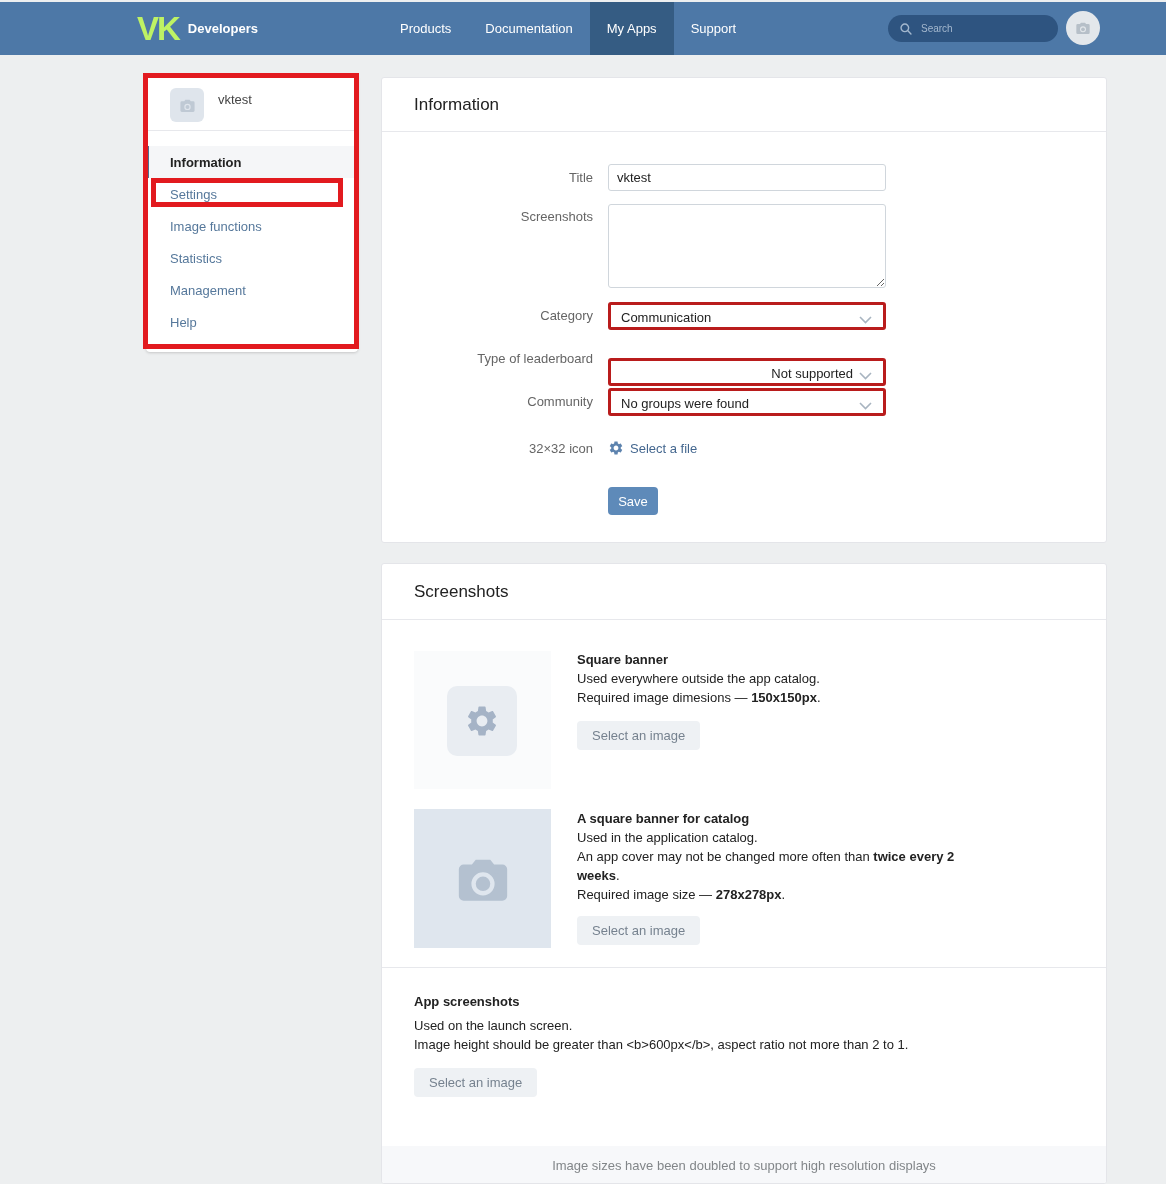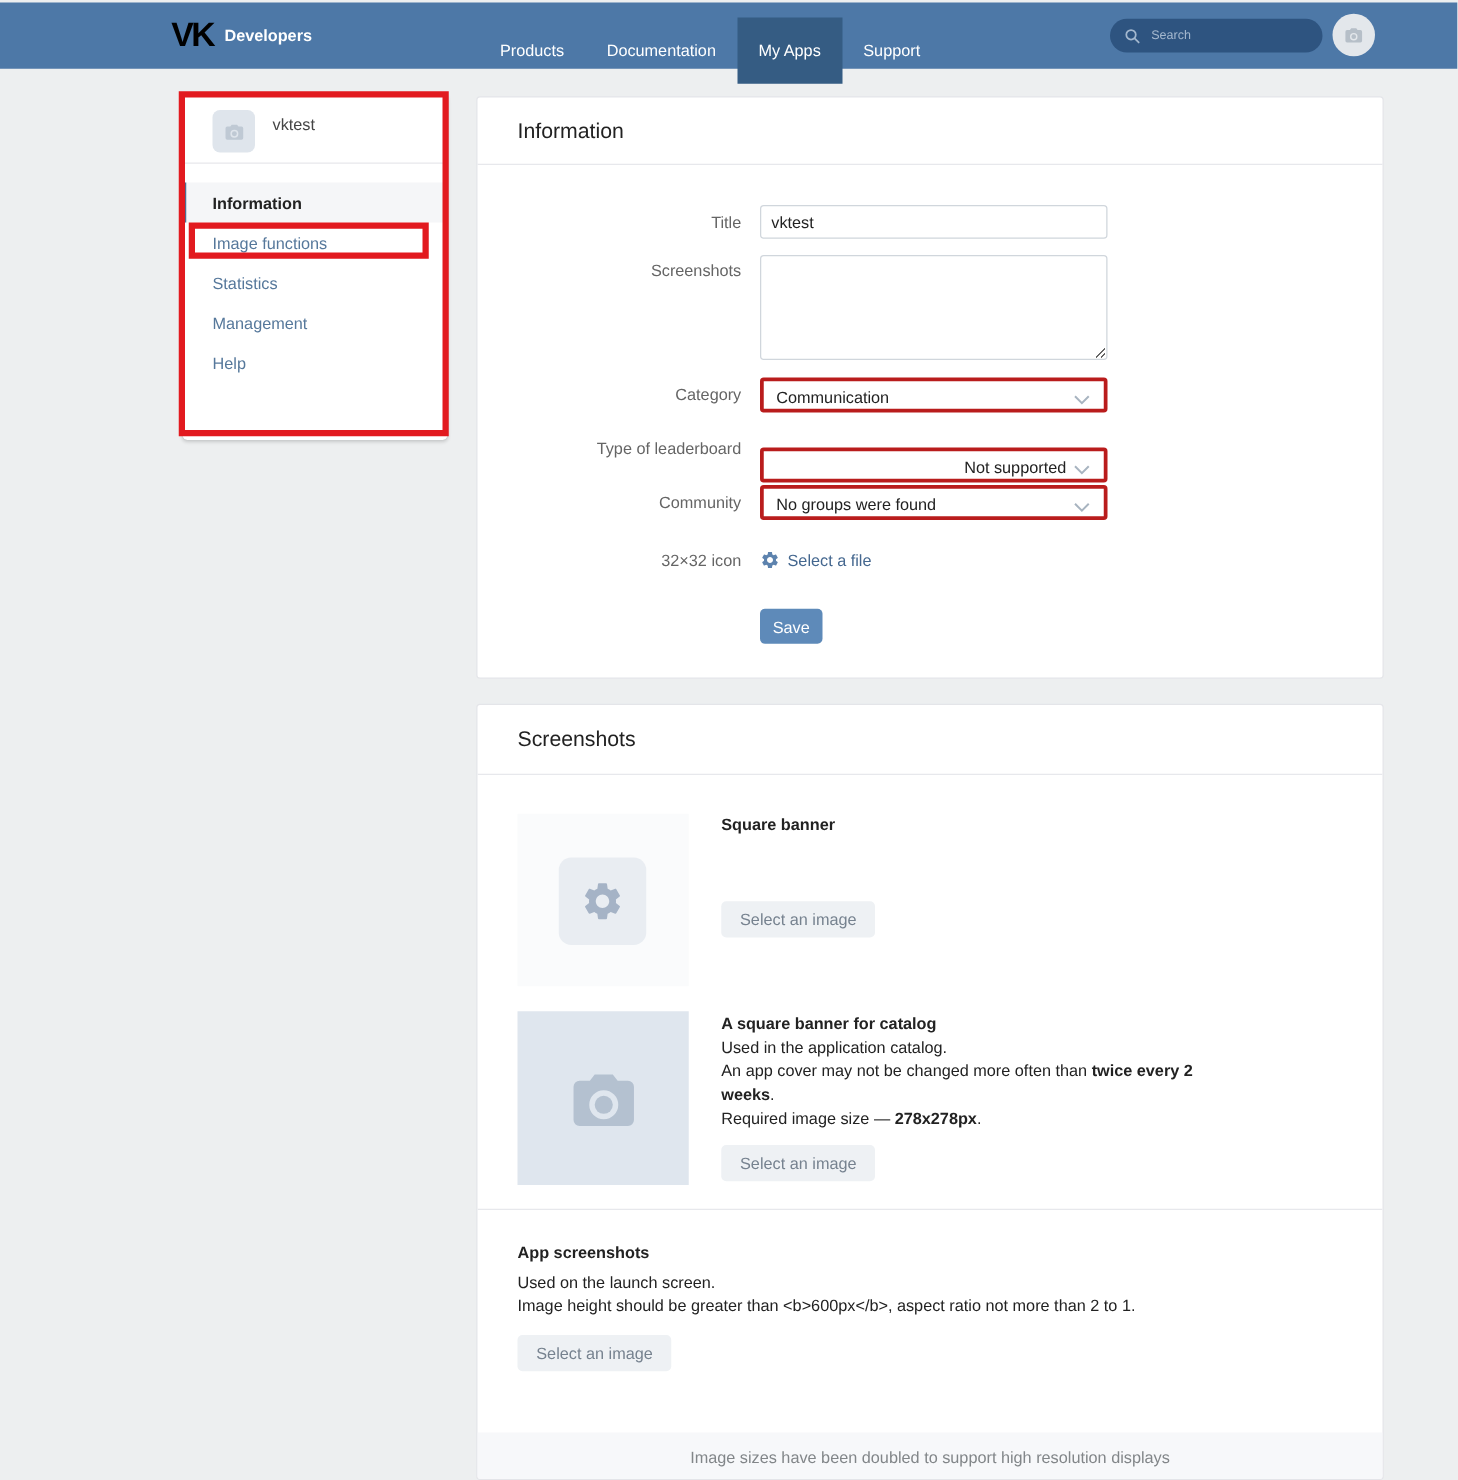--- a/index.html
+++ b/index.html
@@ -6,24 +6,24 @@
   html,body { width:1166px; height:1184px; }
   body {
     position:relative; overflow:hidden;
     background:#edeff0;
     font-family:"Liberation Sans","DejaVu Sans",sans-serif;
     font-size:13px; color:#222;
   }
   
   .topbar { position:absolute; left:0; top:2px; width:1166px; height:53px; background:#4d78a7; }
   .brand-area { position:absolute; left:137px; top:0; height:53px; display:flex; align-items:center; }
-  .vk-logo { color:#000000; font-weight:800; font-size:27px; letter-spacing:-2px; line-height:1; }
+  .vk-logo { color:#bef264; font-weight:800; font-size:33px; letter-spacing:-2px; line-height:1; }
   .brand { color:#fff; font-weight:bold; font-size:13px; margin-left:9px; }
   .nav { position:absolute; left:383px; top:0; height:53px; display:flex; }
-  .nav-item { height:53px; display:flex; align-items:center; padding:0 17px; color:#fff; cursor:pointer;margin-top:12px; }
+  .nav-item { height:53px; display:flex; align-items:center; padding:0 17px; color:#fff; cursor:pointer; }
   .nav-item.active { background:#355c83; }
   .search { position:absolute; left:888px; top:13px; width:170px; height:27px; background:#2e5480;
             border-radius:14px; display:flex; align-items:center; padding:0 11px; }
   .search svg { flex:0 0 auto; }
   .search input { background:transparent; border:none; outline:none; color:#d7e2ee; font-size:10px;
                   margin-left:8px; width:120px; font-family:inherit; }
   .search input::placeholder { color:#a4b8ce; }
   .avatar { position:absolute; left:1066px; top:9px; width:34px; height:34px; border-radius:50%;
             background:#e3e7eb; display:flex; align-items:center; justify-content:center; cursor:pointer; }
   
@@ -135,20 +135,21 @@
         <svg width="17" height="17" viewBox="0 0 24 24" fill="#bfc9d4">
           <path fill-rule="evenodd" d="M9 4 7.4 6H4a2 2 0 0 0-2 2v11a2 2 0 0 0 2 2h16a2 2 0 0 0 2-2V8a2 2 0 0 0-2-2h-3.4L15 4H9zm3 5.5a4.5 4.5 0 1 1 0 9 4.5 4.5 0 0 1 0-9z"></path>
           <circle cx="12" cy="14" r="2.8"></circle>
         </svg>
       </span>
     </div>
     <div class="app-name">vktest</div>
   </div>
   <div class="menu">
     <div class="menu-item active">Information</div>
+    <div class="menu-item">Settings</div>
     <div class="menu-item">Image functions</div>
     <div class="menu-item">Statistics</div>
     <div class="menu-item">Management</div>
     <div class="menu-item">Help</div>
   </div>
 </div>
 
 <div class="anno anno-outer"></div>
 <div class="anno anno-inner"></div>
 
@@ -208,20 +209,26 @@
   <div class="thumb1">
     <div class="thumb1-inner">
       <span style="display:flex;">
         <svg width="36" height="36" viewBox="0 0 24 24" fill="#a5b3c6">
           <path d="M19.14 12.94c.04-.3.06-.61.06-.94 0-.32-.02-.64-.07-.94l2.03-1.58c.18-.14.23-.41.12-.61l-1.92-3.32c-.12-.22-.37-.29-.59-.22l-2.39.96c-.5-.38-1.03-.7-1.62-.94l-.36-2.54c-.04-.24-.24-.41-.48-.41h-3.84c-.24 0-.43.17-.47.41l-.36 2.54c-.59.24-1.13.57-1.62.94l-2.39-.96c-.22-.08-.47 0-.59.22L2.74 8.87c-.12.21-.08.47.12.61l2.03 1.58c-.05.3-.09.63-.09.94s.02.64.07.94l-2.03 1.58c-.18.14-.23.41-.12.61l1.92 3.32c.12.22.37.29.59.22l2.39-.96c.5.38 1.03.7 1.62.94l.36 2.54c.05.24.24.41.48.41h3.84c.24 0 .44-.17.47-.41l.36-2.54c.59-.24 1.13-.56 1.62-.94l2.39.96c.22.08.47 0 .59-.22l1.92-3.32c.12-.22.07-.47-.12-.61l-2.01-1.58zM12 15.6c-1.98 0-3.6-1.62-3.6-3.6s1.62-3.6 3.6-3.6 3.6 1.62 3.6 3.6-1.62 3.6-3.6 3.6z"></path>
         </svg>
       </span>
     </div>
   </div>
   <div class="shot-title t1">Square banner</div>
+  <div class="shot-text x1">
+    <div><span>Used everywhere outside the app catalog.</span></div>
+    <div>
+      <span>Required image dimesions — </span><span class="b">150x150px</span><span>.</span>
+    </div>
+  </div>
   <button class="img-btn btn1">Select an image</button>
 
   <div class="thumb2">
     <span style="display:flex;">
       <svg width="58" height="58" viewBox="0 0 24 24" fill="#b4c1d0">
         <path fill-rule="evenodd" d="M9 4 7.4 6H4a2 2 0 0 0-2 2v11a2 2 0 0 0 2 2h16a2 2 0 0 0 2-2V8a2 2 0 0 0-2-2h-3.4L15 4H9zm3 5.2a4.8 4.8 0 1 1 0 9.6 4.8 4.8 0 0 1 0-9.6z"></path>
         <circle cx="12" cy="14" r="3"></circle>
         <circle cx="17.6" cy="9" r="0.9"></circle>
       </svg>
     </span>

